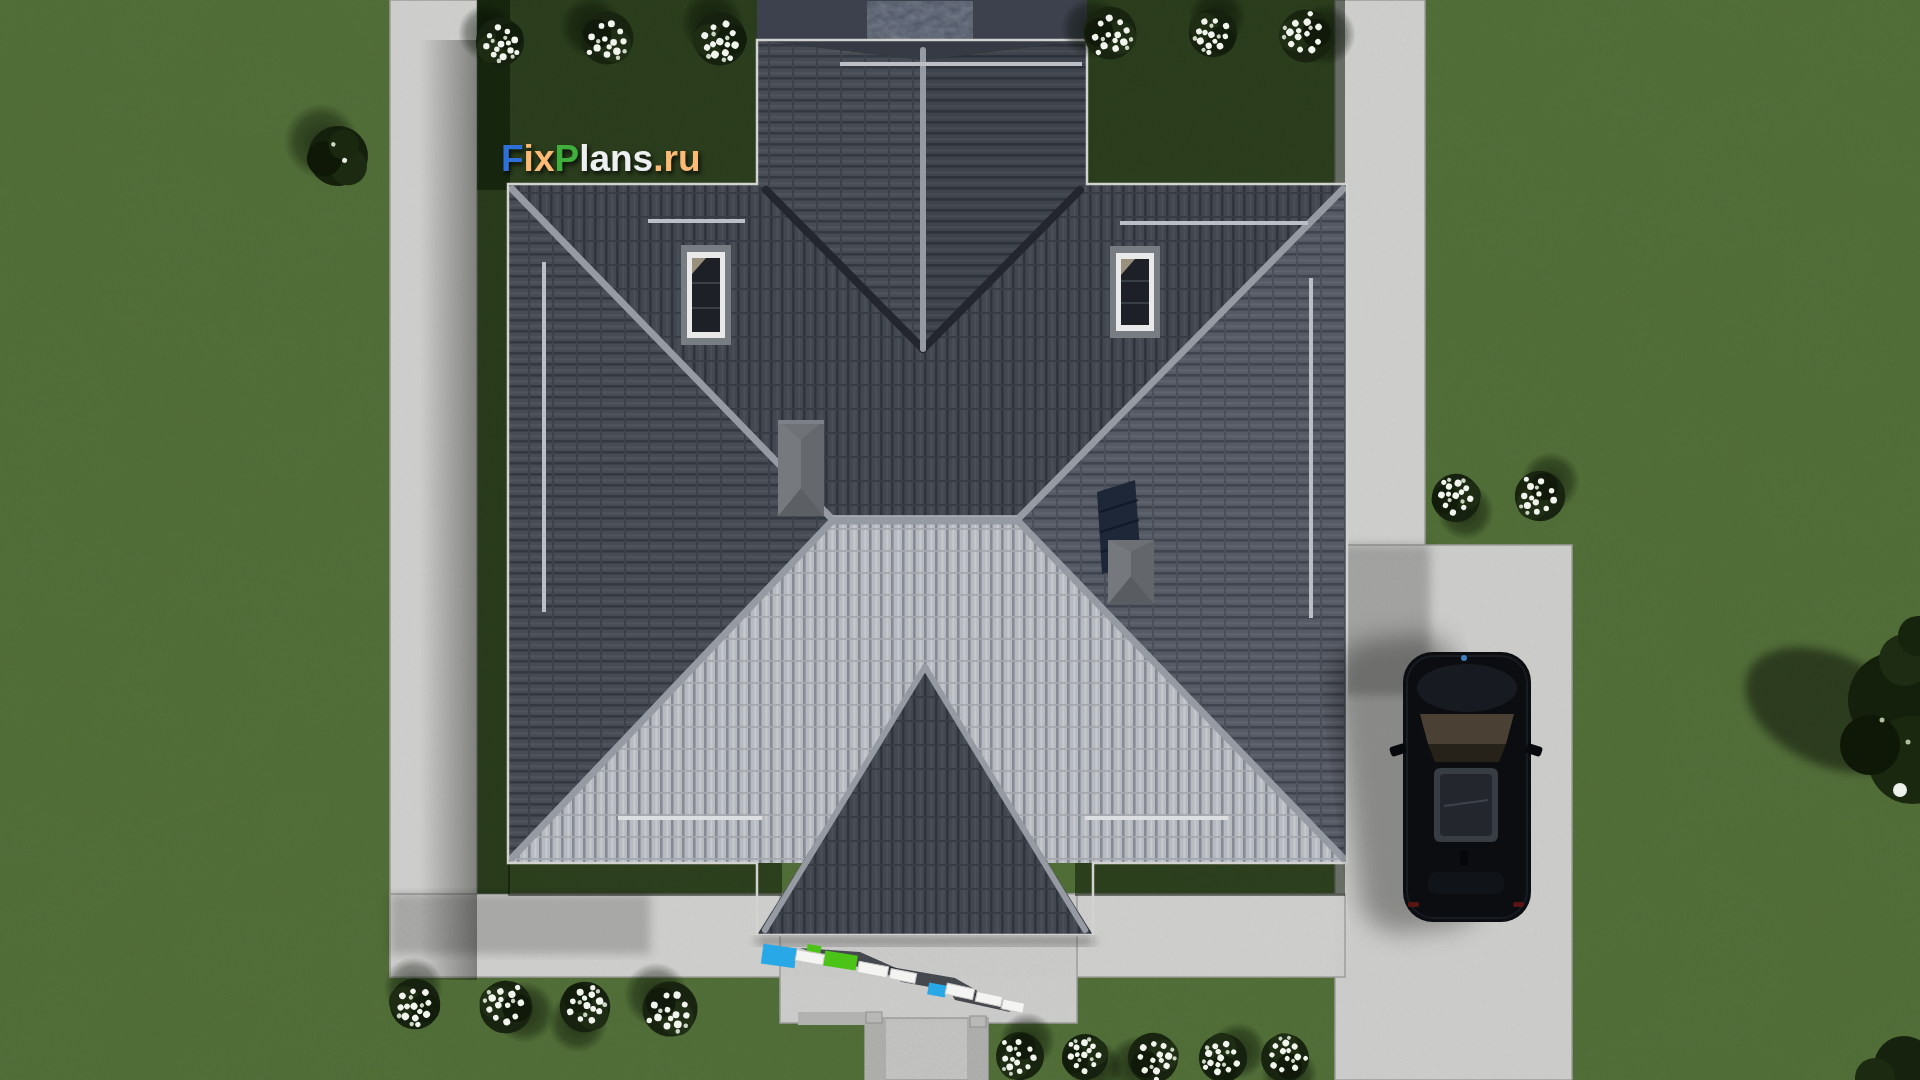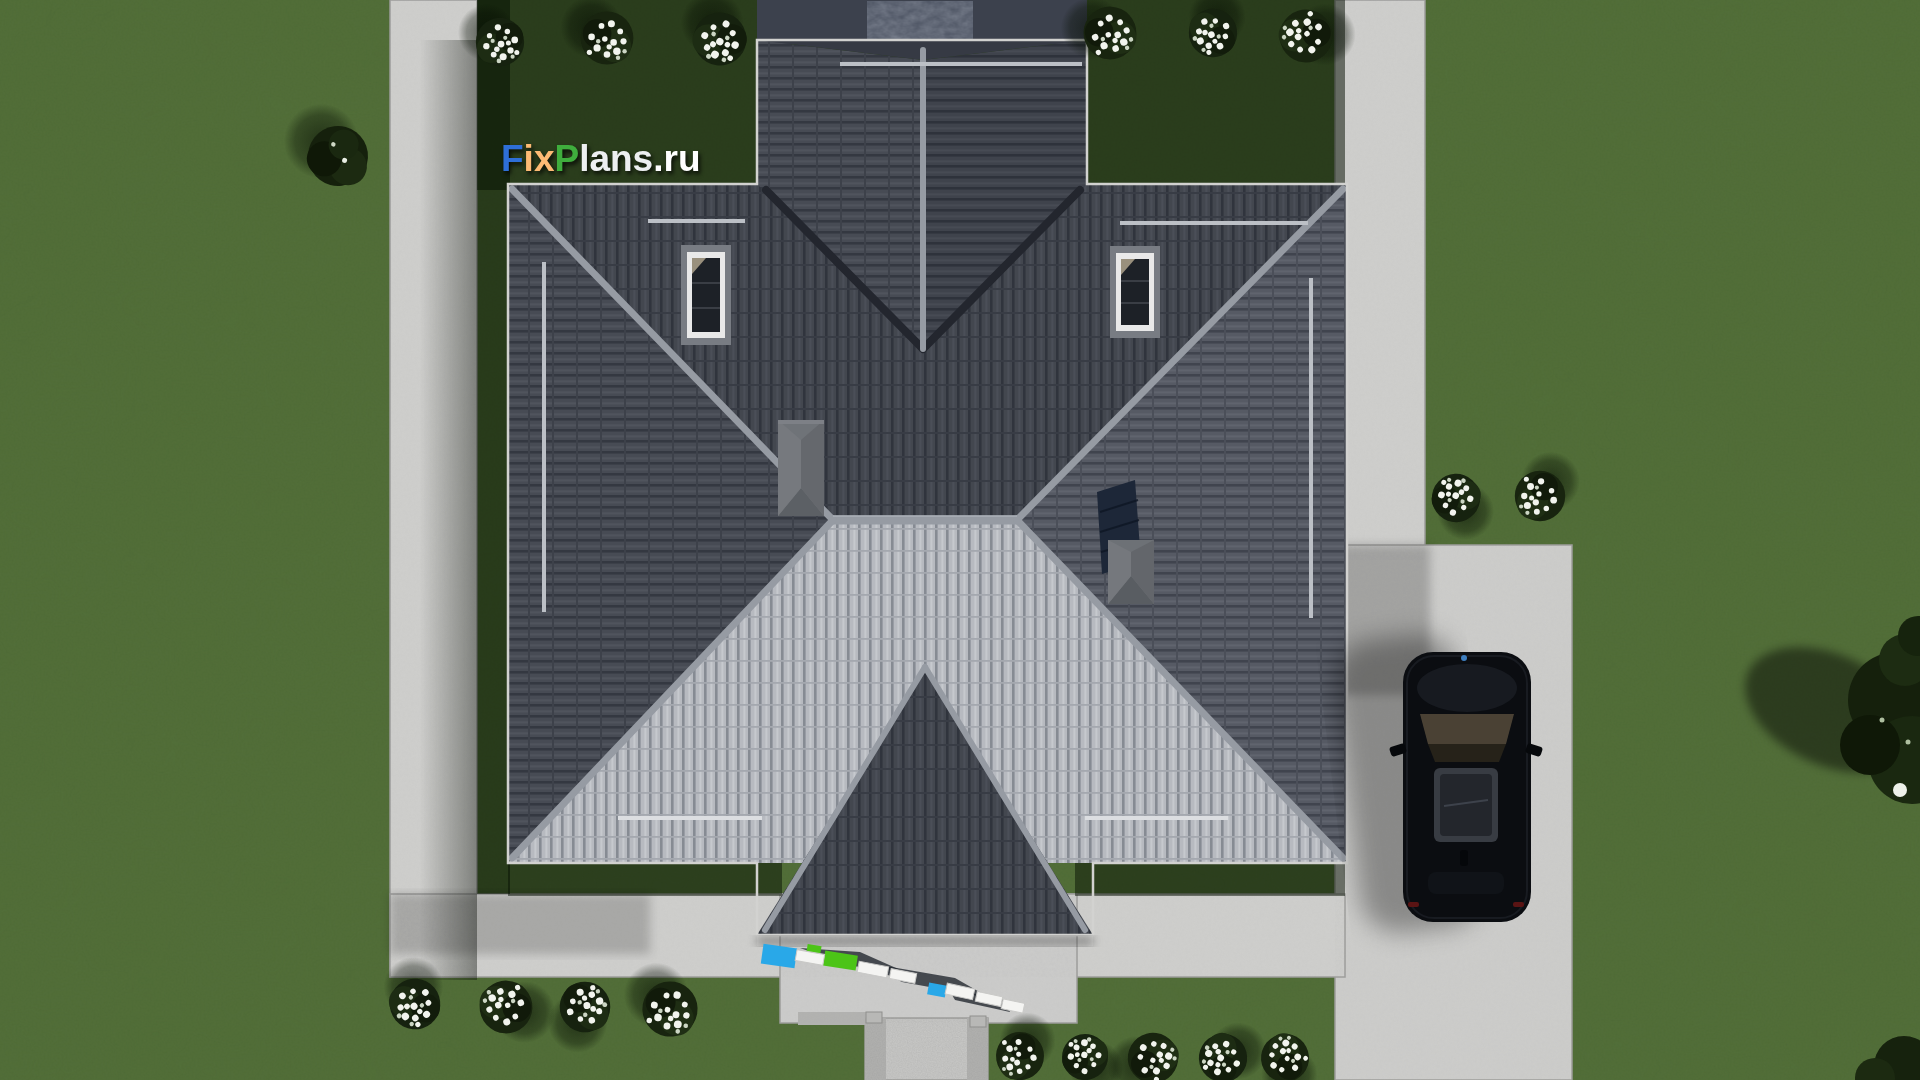--- a/index.html
+++ b/index.html
@@ -363,14 +363,14 @@
       <circle cx="1908" cy="742" r="2.5" fill="#aebfa0"></circle>
     </g>
 
     <g>
       <circle cx="1904" cy="1066" r="30" fill="#16220d"></circle>
       <circle cx="1875" cy="1078" r="20" fill="#1c2a11"></circle>
     </g>
   </g>
 </svg>
 
-<div class="watermark" id="watermark"><span style="color: rgb(46, 111, 216);">F</span><span style="color: #fdba74;">ix</span><span style="color: rgb(63, 174, 61);">P</span><span style="color: rgb(237, 239, 241);">lans</span><span style="color: #ffffff;">.ru</span></div>
+<div class="watermark" id="watermark"><span style="color: rgb(46, 111, 216);">F</span><span style="color: #fdba74;">ix</span><span style="color: rgb(63, 174, 61);">P</span><span style="color: rgb(237, 239, 241);">lans</span><span style="color: #fdba74;">.ru</span></div>
 </div>
 
 </body></html>

